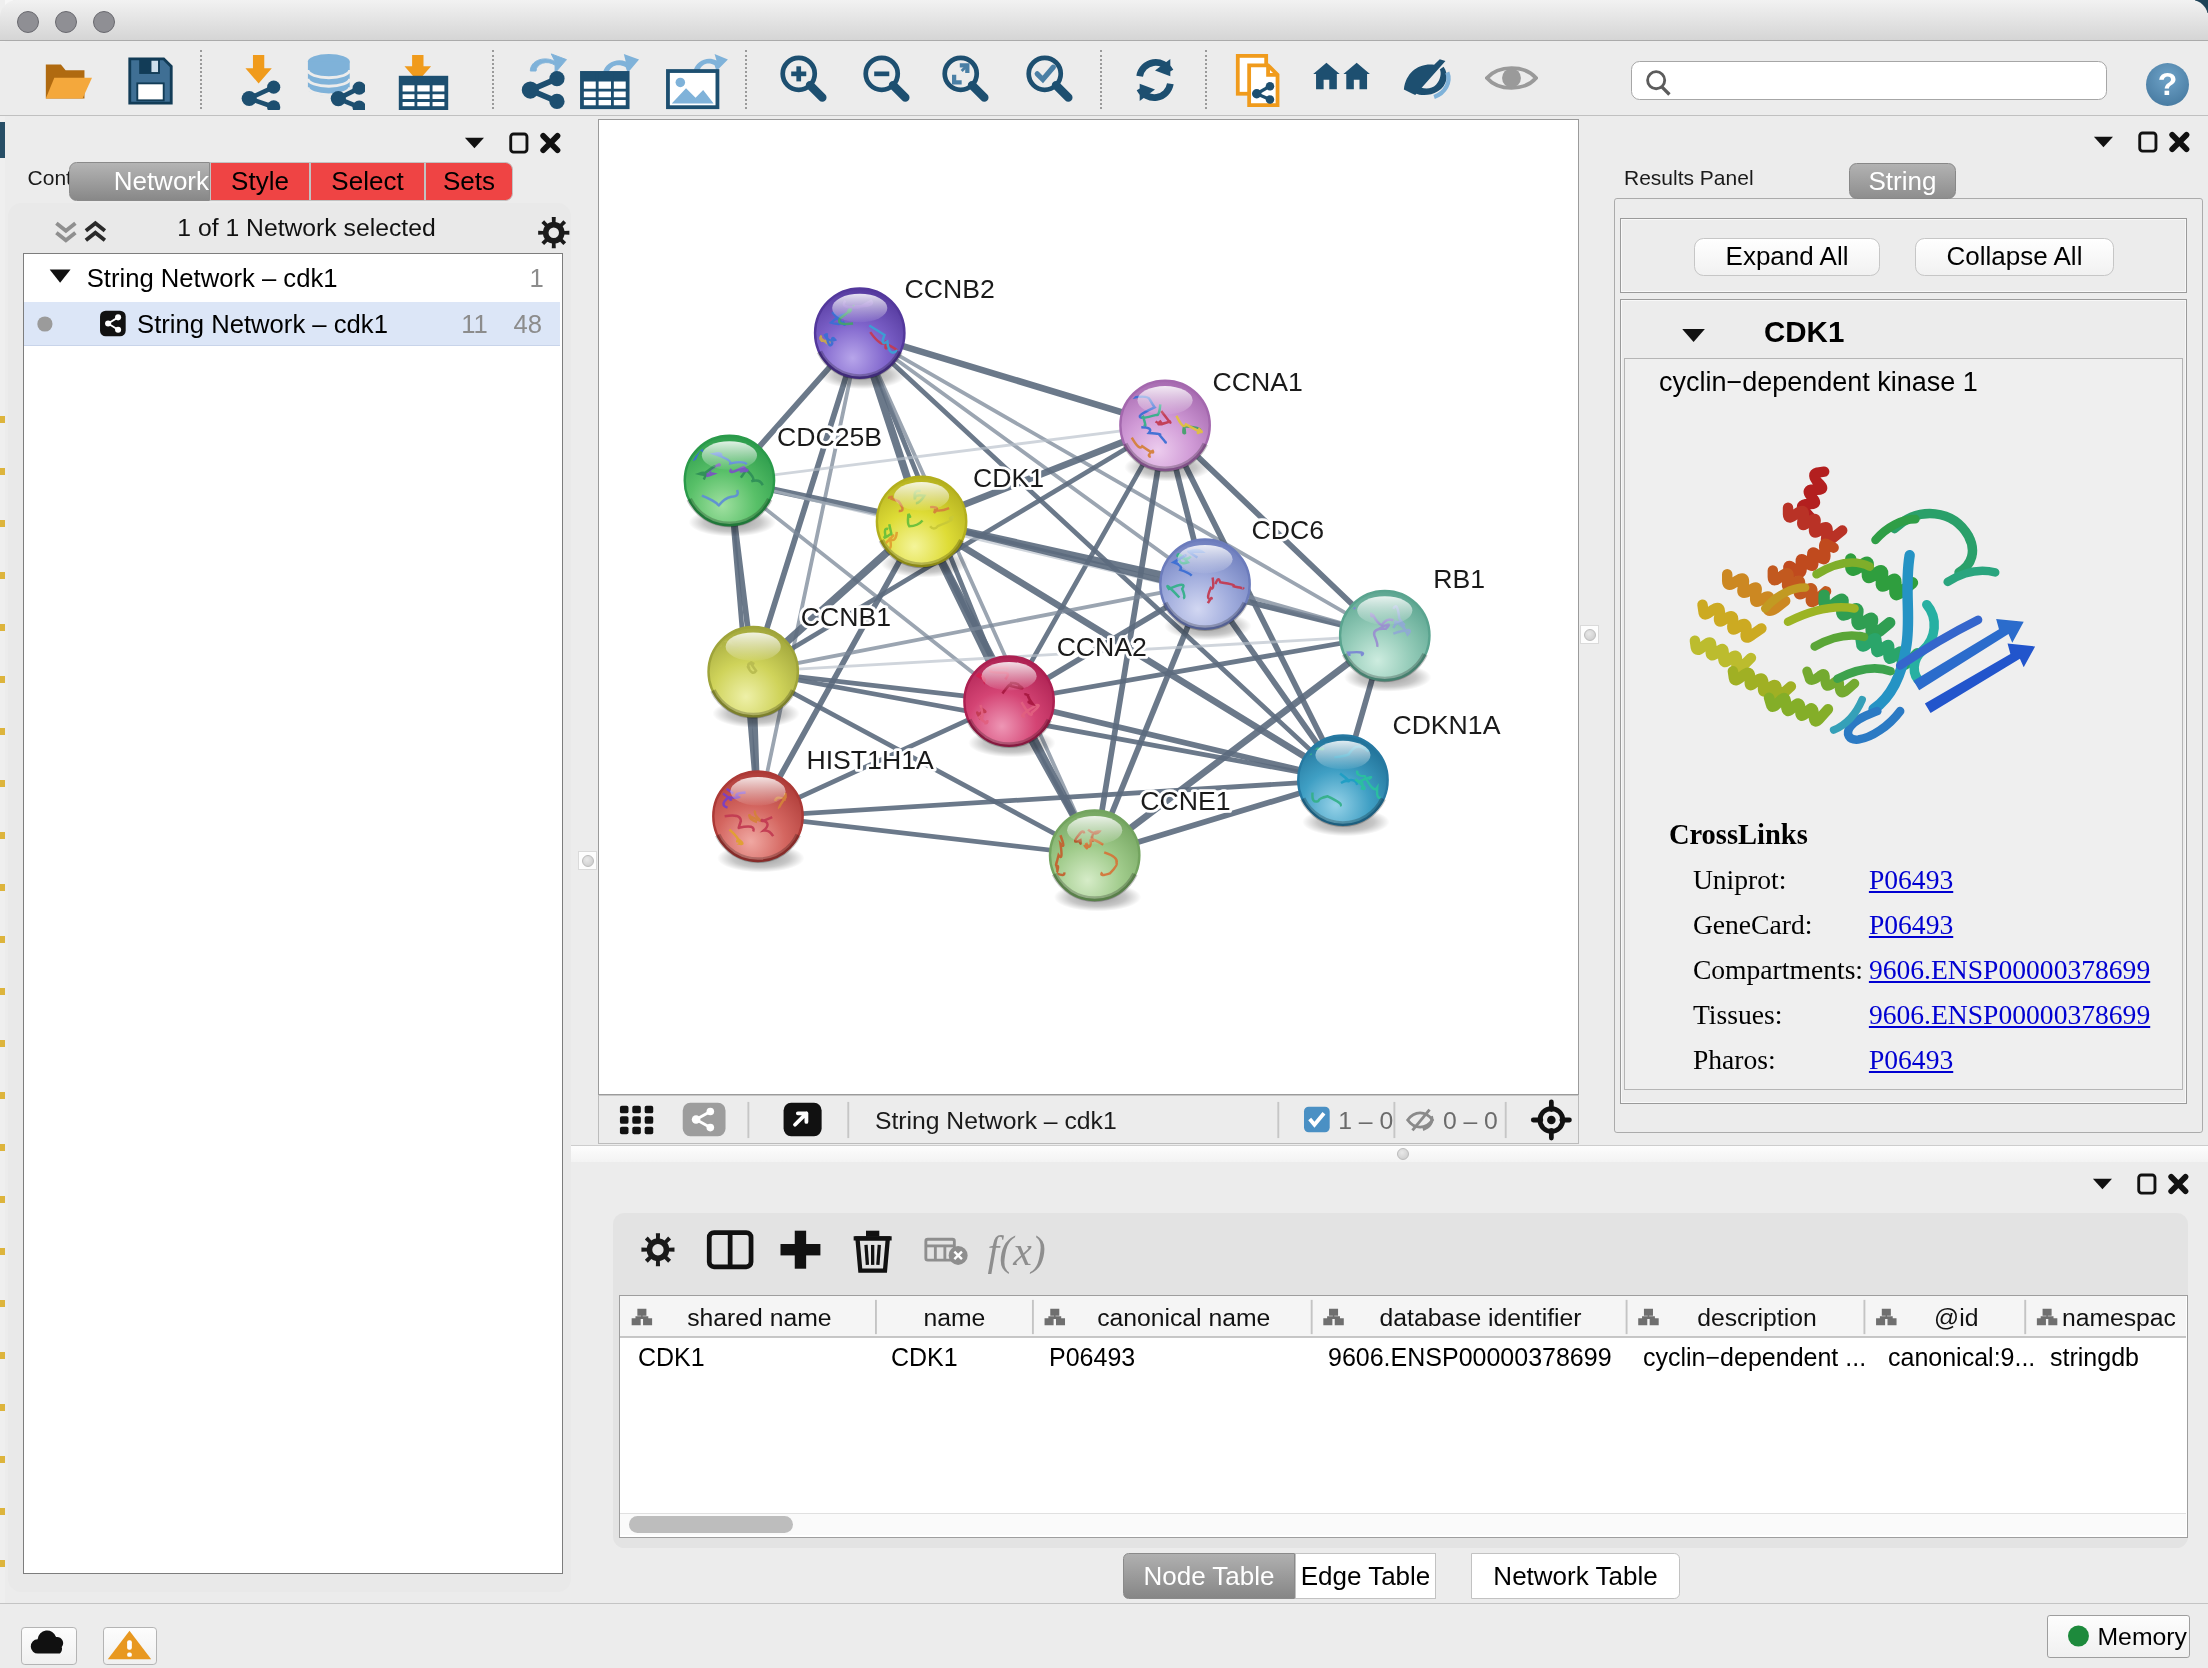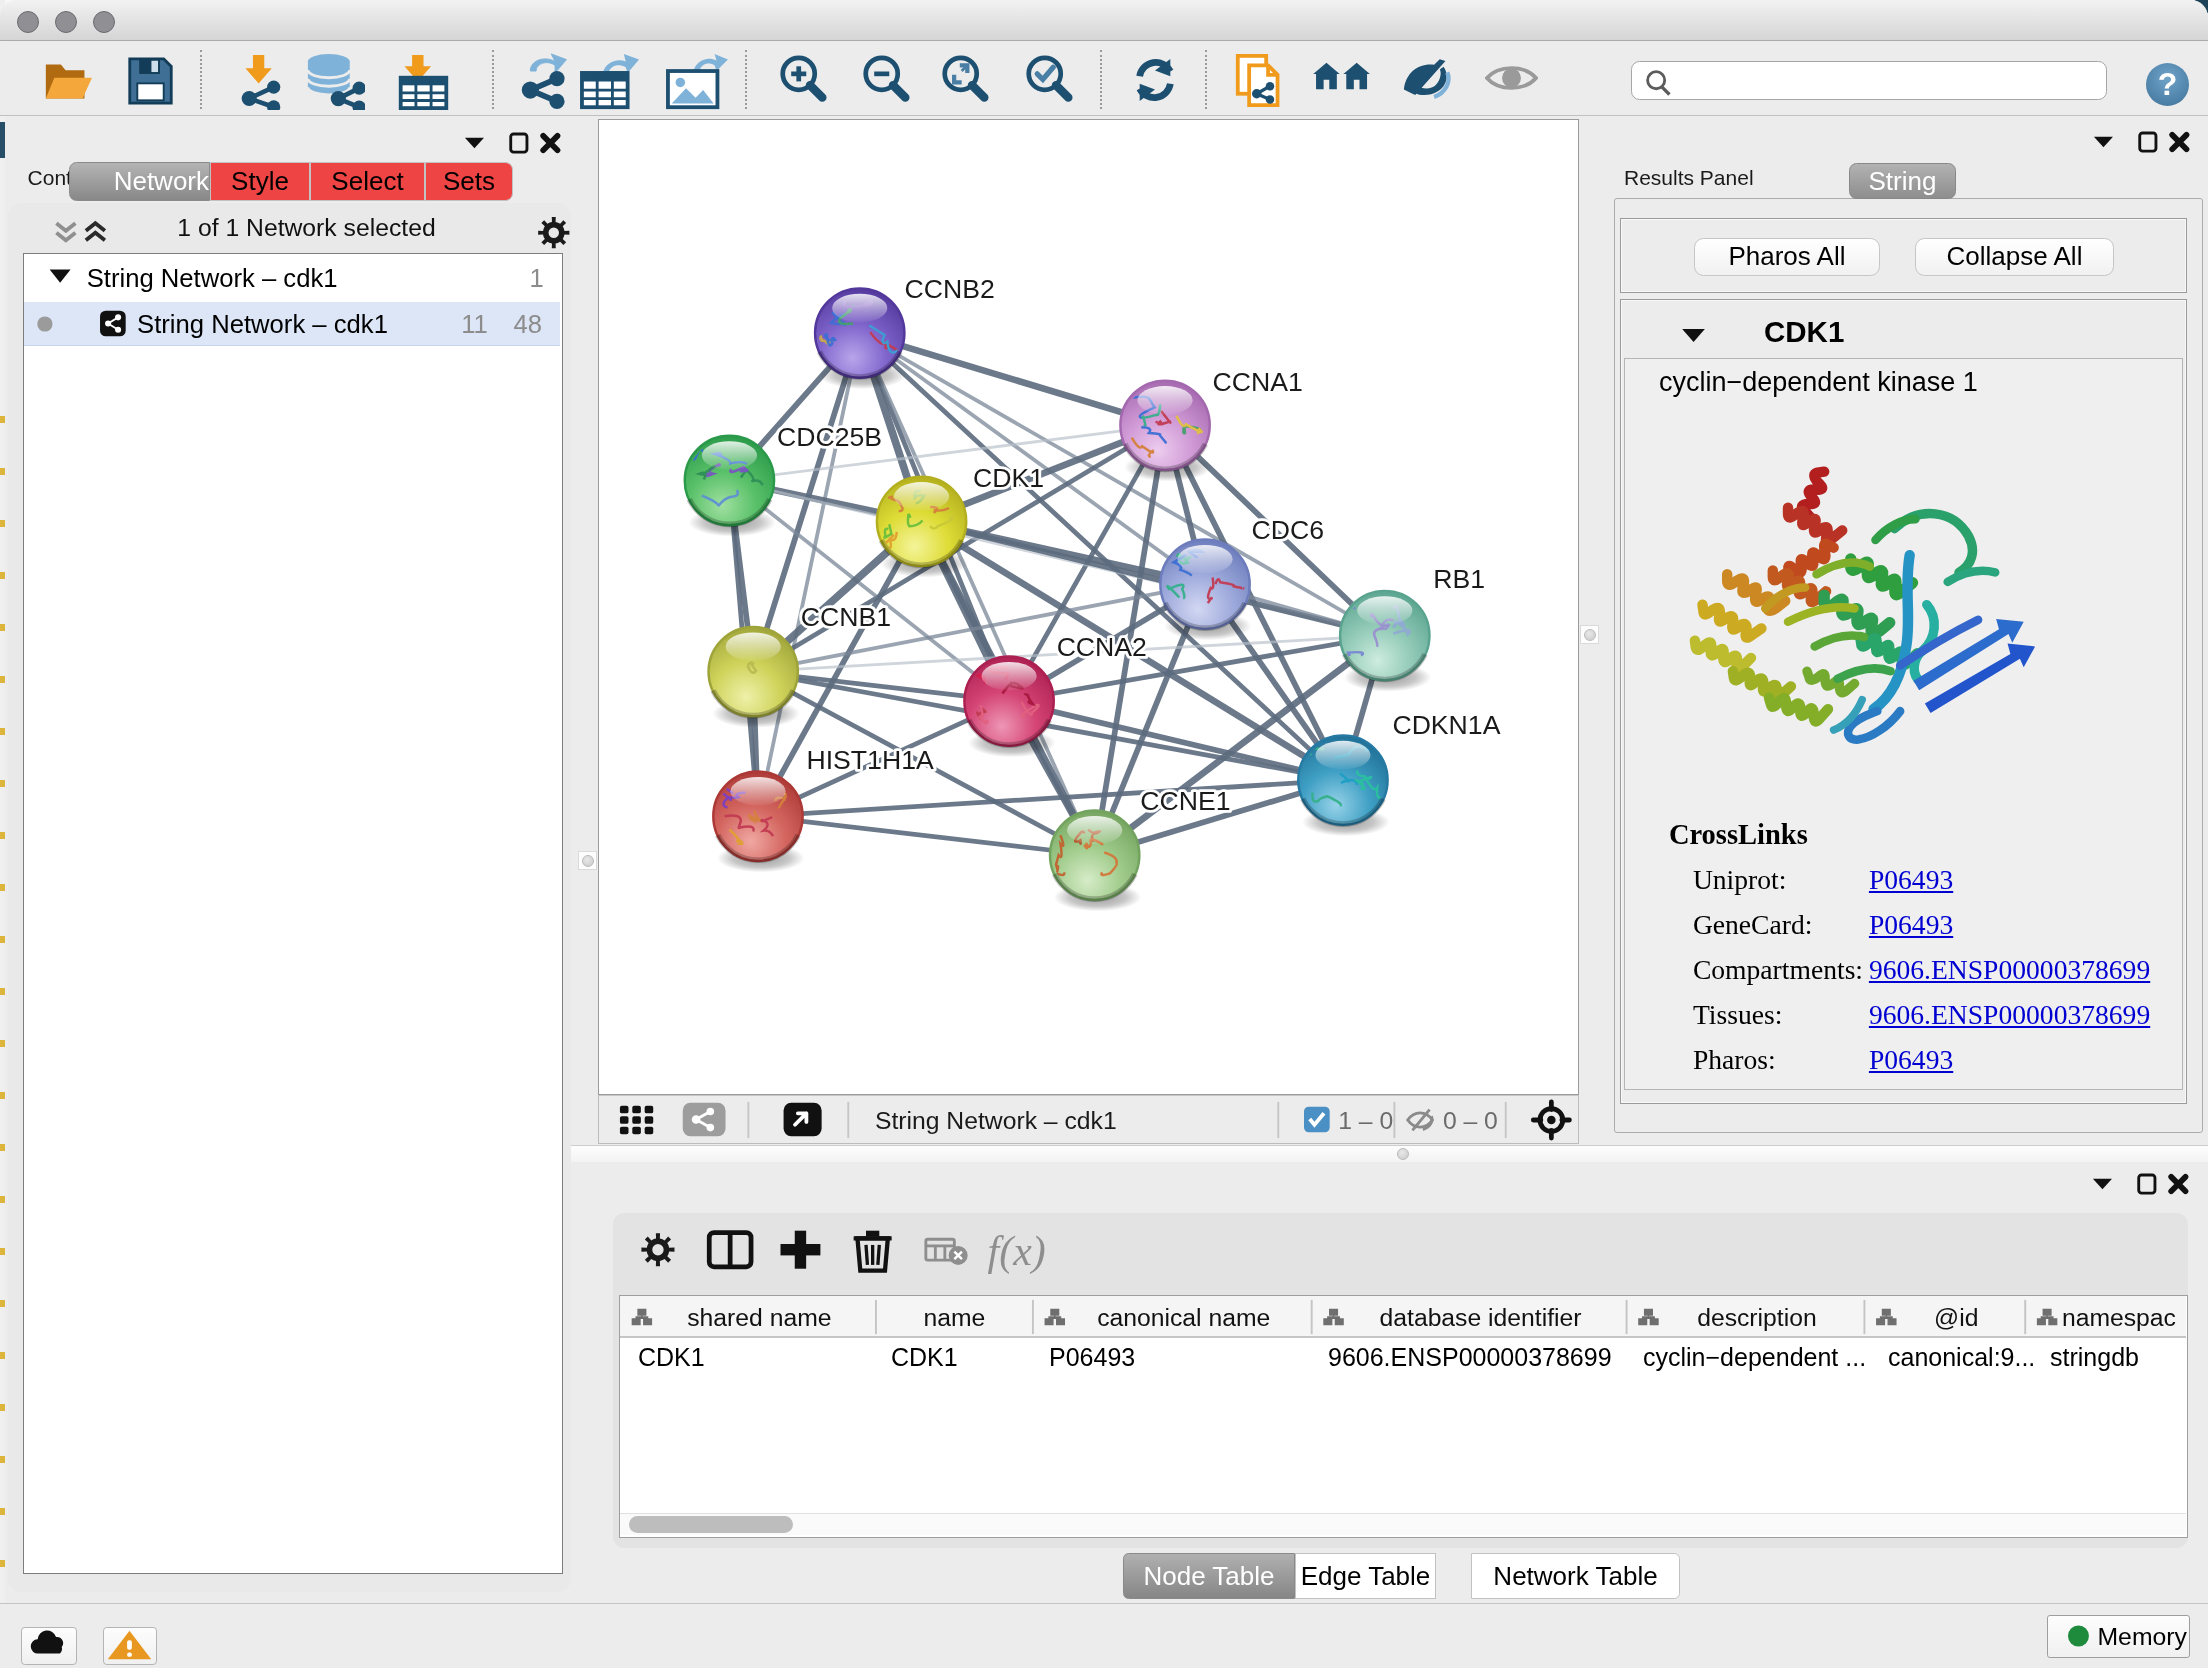--- a/index.html
+++ b/index.html
@@ -647,21 +647,21 @@
 
 <div class="abs phead" style="left:1624px;top:124px;">Results Panel</div>
 <svg class="abs" style="left:2092px;top:131px" width="105" height="23" viewBox="0 0 110 24">
   <path d="M2 6 L22 6 L12 17 Z" fill="#111"></path>
   <rect x="50" y="2" width="17" height="19" rx="3" fill="none" stroke="#111" stroke-width="3"></rect>
   <path d="M84 4 L99 19 M99 4 L84 19" stroke="#111" stroke-width="6" stroke-linecap="round"></path>
 </svg>
 <div class="abs" id="rp-tabpane"></div>
 <div class="stringtab">String</div>
 <div class="abs" id="rp-panelA">
-  <div class="btn" style="left:73px;width:186px;">Pharos All</div>
+  <div class="btn" style="left:73px;width:186px;">Expand All</div>
   <div class="btn" style="left:294px;width:199px;">Collapse All</div>
 </div>
 <div class="abs" id="rp-panelB">
   <svg style="position:absolute;left:61px;top:27px" width="25" height="17" viewBox="0 0 26 18">
       <path d="M0 2 L24 2 L12 16 Z" fill="#111"></path>
     </svg>
   <div style="position:absolute;left:143px;top:15px;font-size:29.5px;font-weight:bold;">CDK1</div>
   <div id="rp-content">
     <div style="position:absolute;left:34px;top:7.6px;font-size:27px;">cyclin−dependent kinase 1</div>
     <svg id="protein" style="position:absolute;left:49px;top:101px" width="363" height="295" viewBox="0 0 382 310">

